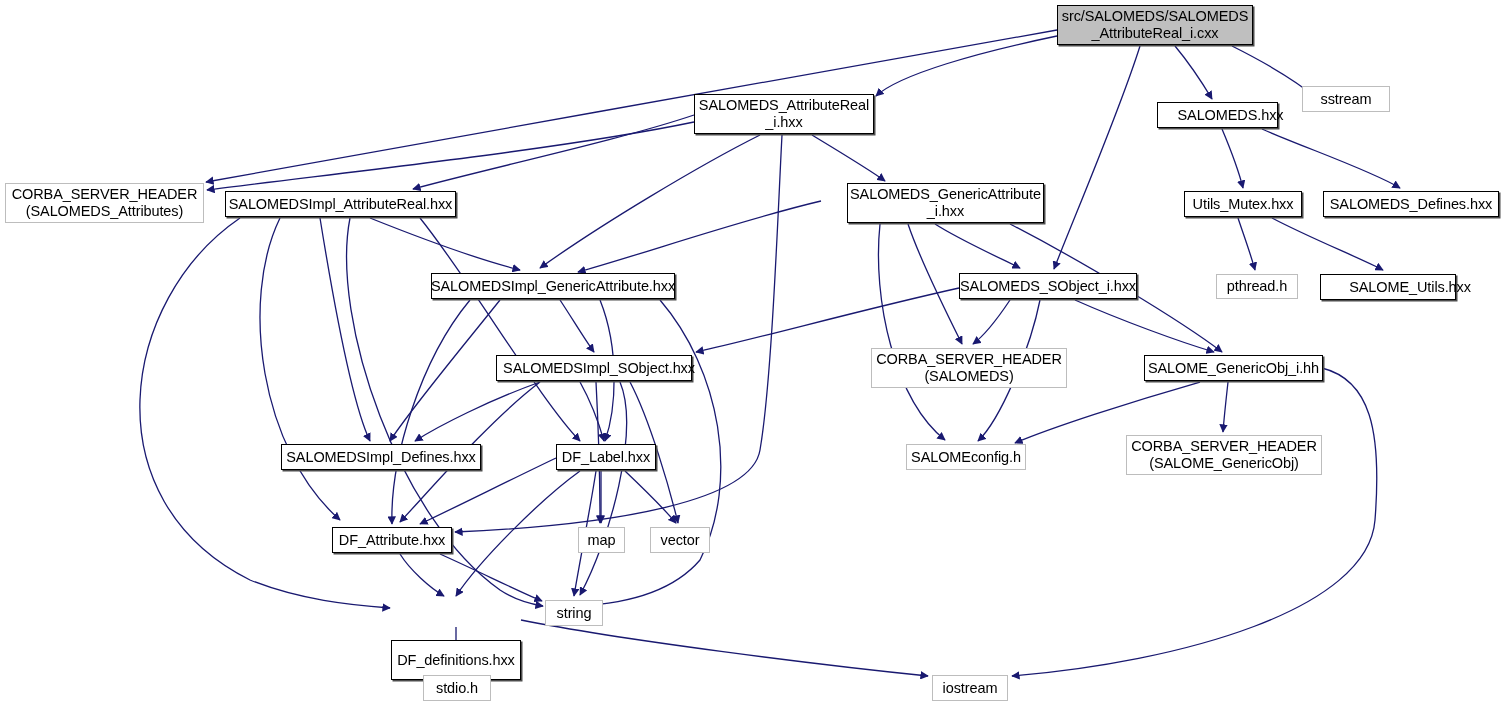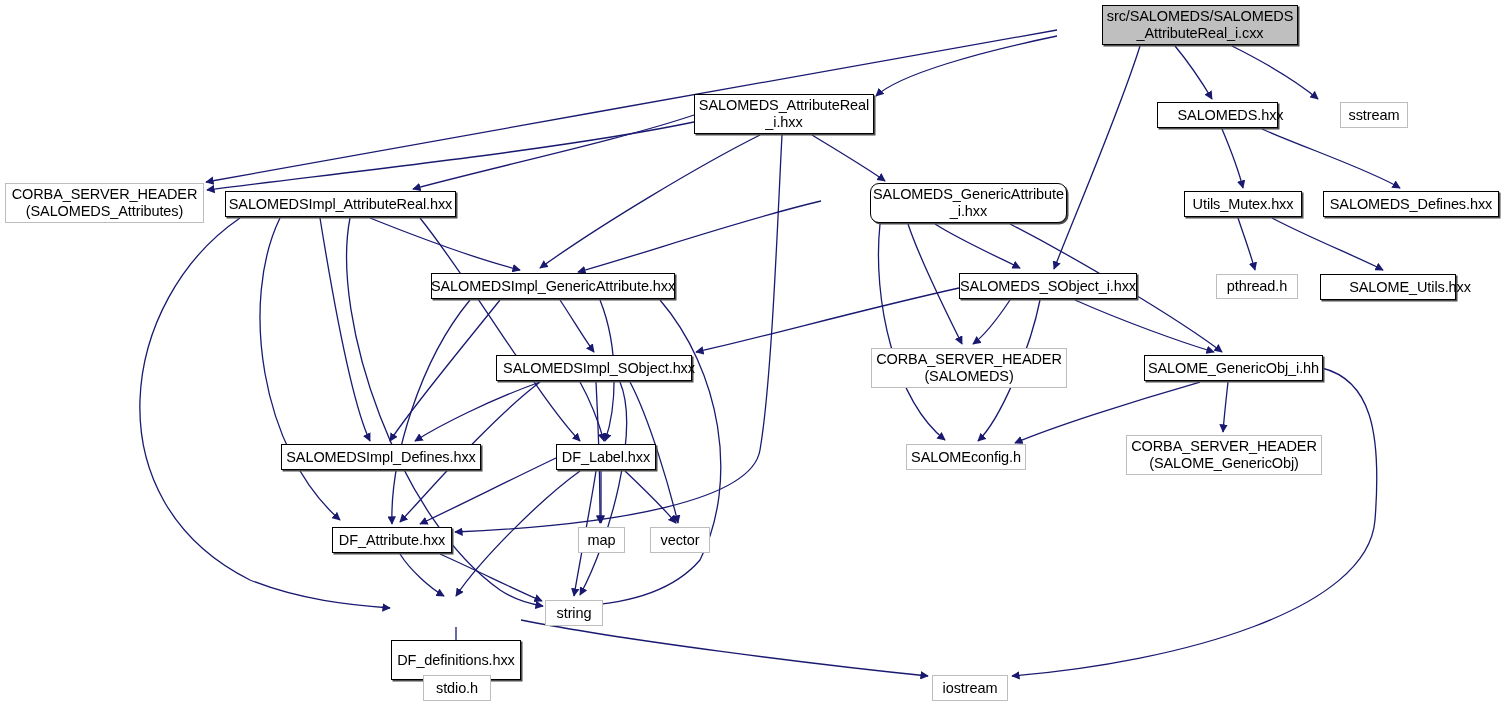--- a/index.html
+++ b/index.html
@@ -111,30 +111,30 @@
         <path d="M580,471 C540,500 480,560 456,596" fill="none" stroke="#191970" stroke-width="1.3" marker-end="url(#arrow)"></path>
         <path d="M596,471 C590,510 580,560 574,596" fill="none" stroke="#191970" stroke-width="1.3" marker-end="url(#arrow)"></path>
         <path d="M400,554 C410,570 430,588 444,596" fill="none" stroke="#191970" stroke-width="1.3" marker-end="url(#arrow)"></path>
         <path d="M440,554 C480,572 520,592 542,601" fill="none" stroke="#191970" stroke-width="1.3" marker-end="url(#arrow)"></path>
         <path d="M456,627 C456,645 456,660 456,671" fill="none" stroke="#191970" stroke-width="1.3" marker-end="url(#arrow)"></path>
         <path d="M521,620 C620,640 820,665 928,676" fill="none" stroke="#191970" stroke-width="1.3" marker-end="url(#arrow)"></path>
       </g>
   </svg>
 
   <div id="node-layer">
-      <div class="node root" style="left: 1057px; top: 5px; width: 196px; height: 40px; margin-left: 45px;"><span>src/SALOMEDS/SALOMEDS
+      <div class="node root" style="left: 1057px; top: 5px; width: 196px; height: 40px;"><span>src/SALOMEDS/SALOMEDS
 _AttributeReal_i.cxx</span></div>
       <div class="node solid" style="left: 694px; top: 94px; width: 180px; height: 40px;"><span>SALOMEDS_AttributeReal
 _i.hxx</span></div>
       <div class="node solid" style="left: 1157px; top: 102px; width: 121px; height: 26px; padding-left: 26px;"><span>SALOMEDS.hxx</span></div>
-      <div class="node light" style="left: 1302px; top: 102px; width: 68px; height: 26px; margin-left: 38px;"><span>sstream</span></div>
+      <div class="node light" style="left: 1302px; top: 86px; width: 88px; height: 26px;"><span>sstream</span></div>
       <div class="node light" style="left: 5px; top: 183px; width: 199px; height: 40px;"><span>CORBA_SERVER_HEADER
 (SALOMEDS_Attributes)</span></div>
       <div class="node solid" style="left: 225px; top: 191px; width: 231px; height: 26px;"><span>SALOMEDSImpl_AttributeReal.hxx</span></div>
-      <div class="node solid" style="left: 870px; top: 183px; width: 197px; height: 40px; border-radius: 9px;"><span>SALOMEDS_GenericAttribute
+      <div class="node solid" style="left: 847px; top: 183px; width: 197px; height: 40px;"><span>SALOMEDS_GenericAttribute
 _i.hxx</span></div>
       <div class="node solid" style="left: 1184px; top: 191px; width: 118px; height: 26px;"><span>Utils_Mutex.hxx</span></div>
       <div class="node solid" style="left: 1323px; top: 191px; width: 176px; height: 26px;"><span>SALOMEDS_Defines.hxx</span></div>
       <div class="node solid" style="left: 431px; top: 273px; width: 244px; height: 26px;"><span>SALOMEDSImpl_GenericAttribute.hxx</span></div>
       <div class="node solid" style="left: 959px; top: 273px; width: 178px; height: 26px;"><span>SALOMEDS_SObject_i.hxx</span></div>
       <div class="node light" style="left: 1216px; top: 274px; width: 82px; height: 25px;"><span>pthread.h</span></div>
       <div class="node solid" style="left: 1320px; top: 274px; width: 136px; height: 26px; padding-left: 44px;"><span>SALOME_Utils.hxx</span></div>
       <div class="node solid" style="left: 496px; top: 355px; width: 196px; height: 26px; padding-left: 10px;"><span>SALOMEDSImpl_SObject.hxx</span></div>
       <div class="node light" style="left: 871px; top: 348px; width: 196px; height: 40px;"><span>CORBA_SERVER_HEADER
 (SALOMEDS)</span></div>

